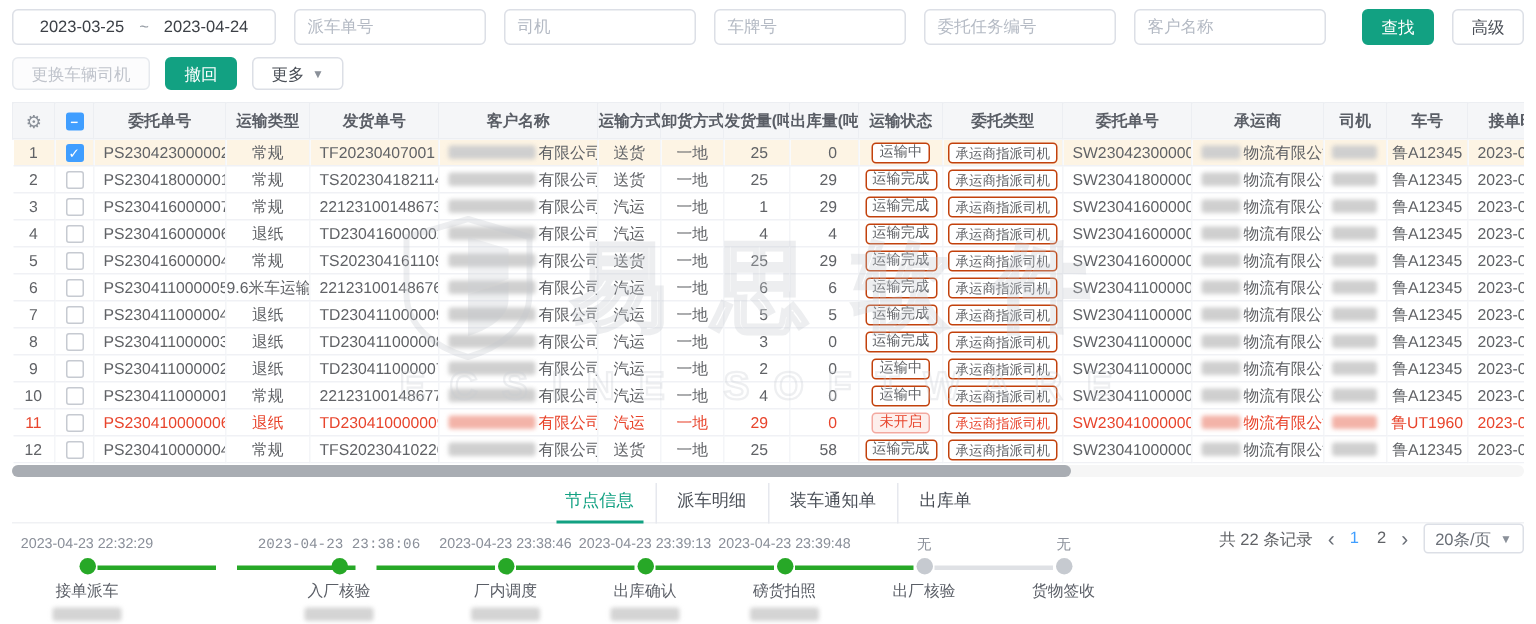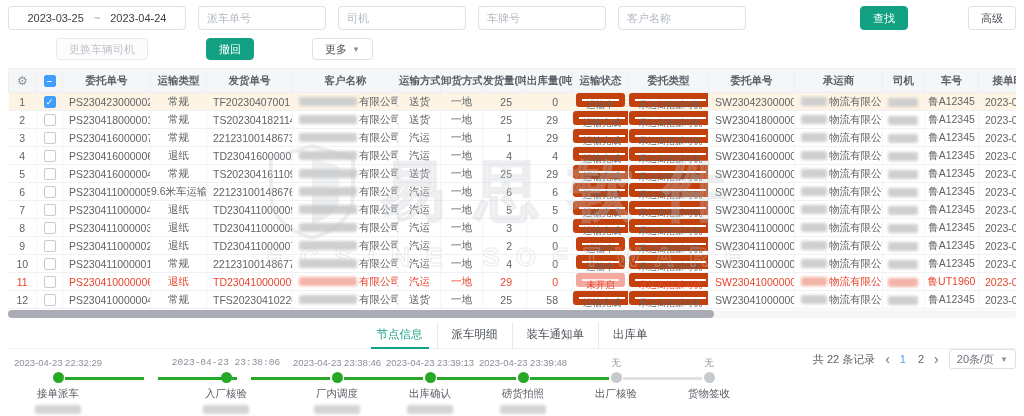--- a/index.html
+++ b/index.html
@@ -11,21 +11,21 @@
   .filter-row { display:flex; align-items:center; gap:12px; height:26px; }
   .date-box { display:flex; align-items:center; justify-content:center; gap:10px;
     width:178px; height:24px; border:1px solid #dcdfe6; border-radius:4px;
     font-size:11px; color:#3c4046; background:#fff; }
   .f-input { height:24px; width:128px; border:1px solid #dcdfe6; border-radius:4px;
     padding:0 8px; font-size:11px; color:#333; outline:none;
     font-family:"Liberation Sans",sans-serif; }
   .f-input::placeholder { color:#b4bac4; }
   .btn { display:inline-flex; align-items:center; justify-content:center;
     height:24px; padding:0 12px; border-radius:4px; font-size:11px; cursor:pointer;
-    border:1px solid #dcdfe6; background:#fff; color:#4a4f57; white-space:nowrap;margin-left:48px; }
+    border:1px solid #dcdfe6; background:#fff; color:#4a4f57; white-space:nowrap; }
   .btn.teal { background:#12a182; border-color:#12a182; color:#fff; }
   .btn.disabled { color:#c0c4cc; border-color:#e6e9ee; background:#fcfcfd; }
   .spacer { flex:1; }
 
   .toolbar-row { display:flex; align-items:flex-start; gap:10px; height:22px; margin-top:7px; }
   .toolbar-row .btn { height:22px; }
   .caret { font-size:8px; margin-left:5px; color:#8a9099; }
 
   
   .table-wrap { position:relative; margin-top:8px; width:1008px; overflow:hidden; }
@@ -45,21 +45,21 @@
   tbody td.lft { text-align:left; padding-left:6px; }
   tbody td.num { text-align:right; padding-right:14px; }
   tr.sel td { background:#fdf4e4; }
   tr.red td, tr.red td * { color:#e8442c !important; }
   .gear { color:#8a9099; font-size:12px; }
   .cb { display:inline-block; width:12px; height:12px; border:1px solid #c6cad1;
     border-radius:2px; background:#fff; line-height:11px; font-size:9px;
     color:#fff; text-align:center; vertical-align:middle; cursor:pointer; }
   .cb.on { background:#409eff; border-color:#409eff; }
   .badge { display:inline-block; height:14px; line-height:12px; padding:0 4px;
-    border:6px solid #c2410c; border-radius:3px; background:#fff; font-size:9.5px;
+    border:1px solid #c2410c; border-radius:3px; background:#fff; font-size:9.5px;
     color:#606266; }
   .badge.danger { border-color:#f3a9a0; background:#fdefec; color:#e8442c; }
   .blur { display:inline-block; height:9px; border-radius:2px; background:#cfcfcf;
     filter:blur(1.5px); vertical-align:middle; margin-right:2px; }
   tr.red .blur { background:#f3b3a8; }
   .w58{width:58px} .w30{width:30px} .w26{width:26px}
 
   
   .watermark { position:absolute; left:0; top:30px; width:1008px; height:220px;
     display:flex; flex-direction:column; align-items:center; justify-content:center;
@@ -112,20 +112,21 @@
 
   <div class="filter-row">
     <div class="date-box">
       <span>2023-03-25</span>
       <span style="color:#9aa0a8">~</span>
       <span>2023-04-24</span>
     </div>
     <input class="f-input" placeholder="派车单号" style="">
     <input class="f-input" placeholder="司机" style="">
     <input class="f-input" placeholder="车牌号" style="">
+    <input class="f-input" placeholder="委托任务编号" style="">
     <input class="f-input" placeholder="客户名称" style="">
     <span class="spacer"></span>
     <button class="btn teal">查找</button>
     <button class="btn">高级</button>
   </div>
 
   <div class="toolbar-row">
     <button class="btn disabled">更换车辆司机</button>
     <button class="btn teal">撤回</button>
     <button class="btn">

